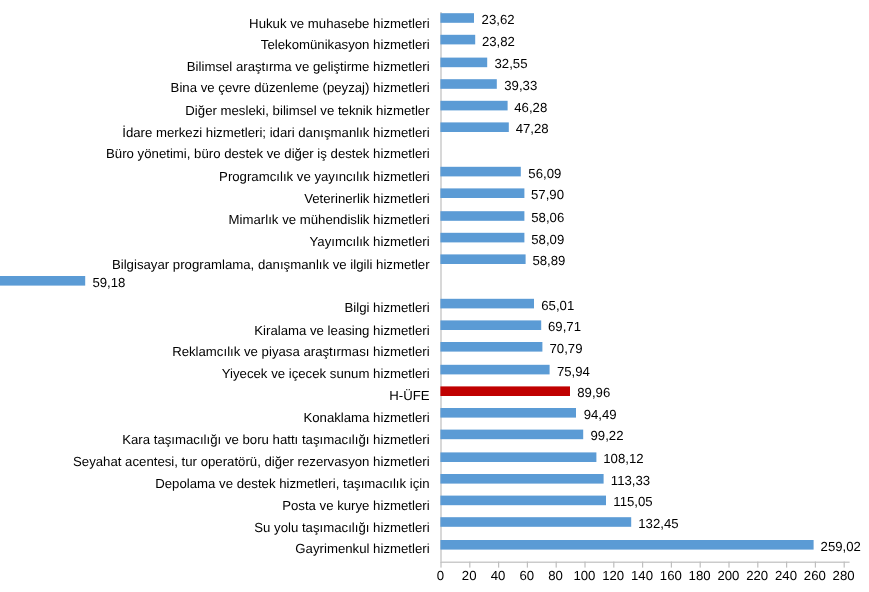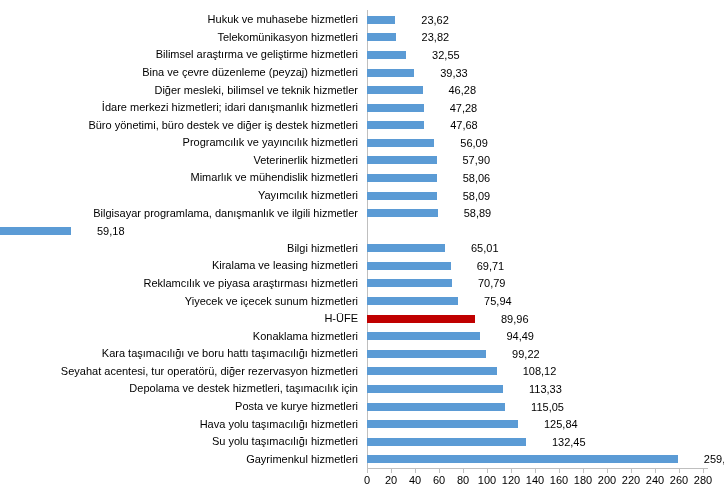--- a/index.html
+++ b/index.html
@@ -33,24 +33,23 @@
     box-sizing: border-box;
     padding-right: 9px;
     text-align: right;
     white-space: nowrap;
     flex: none;
     line-height: 13px;
   }
   .barwrap {
     flex: 1 1 auto;
     display: flex;
-    align-items: center;
+    align-items: flex-start;
     height: 100%;
     min-width: 0;
-    gap: 20px;
   }
   .bar {
     height: 8px;
     flex: none;
   }
   .val {
     margin-left: 6px;
     white-space: nowrap;
     flex: none;
   }
@@ -134,24 +133,20 @@
   <div class="row">
     <div class="cat">İdare merkezi hizmetleri; idari danışmanlık hizmetleri</div>
     <div class="barwrap">
       <div class="bar" style="width: 56.7px; background: rgb(91, 155, 213);"></div>
       <div class="val">47,28</div>
     </div>
   </div>
 
   <div class="row">
     <div class="cat">Büro yönetimi, büro destek ve diğer iş destek hizmetleri</div>
-    <div class="barwrap">
-      <div class="bar" style="width: 57.2px; background: rgb(91, 155, 213);"></div>
-      <div class="val">47,68</div>
-    </div>
   </div>
 
   <div class="row">
     <div class="cat">Programcılık ve yayıncılık hizmetleri</div>
     <div class="barwrap">
       <div class="bar" style="width: 67.3px; background: rgb(91, 155, 213);"></div>
       <div class="val">56,09</div>
     </div>
   </div>
 
@@ -268,27 +263,20 @@
   </div>
 
   <div class="row">
     <div class="cat">Posta ve kurye hizmetleri</div>
     <div class="barwrap">
       <div class="bar" style="width: 138.1px; background: rgb(91, 155, 213);"></div>
       <div class="val">115,05</div>
     </div>
   </div>
 
-  <div class="row">
-    <div class="cat">Hava yolu taşımacılığı hizmetleri</div>
-    <div class="barwrap">
-      <div class="bar" style="width: 151px; background: rgb(91, 155, 213);"></div>
-      <div class="val">125,84</div>
-    </div>
-  </div>
 
   <div class="row">
     <div class="cat">Su yolu taşımacılığı hizmetleri</div>
     <div class="barwrap">
       <div class="bar" style="width: 158.9px; background: rgb(91, 155, 213);"></div>
       <div class="val">132,45</div>
     </div>
   </div>
 
   <div class="row">

